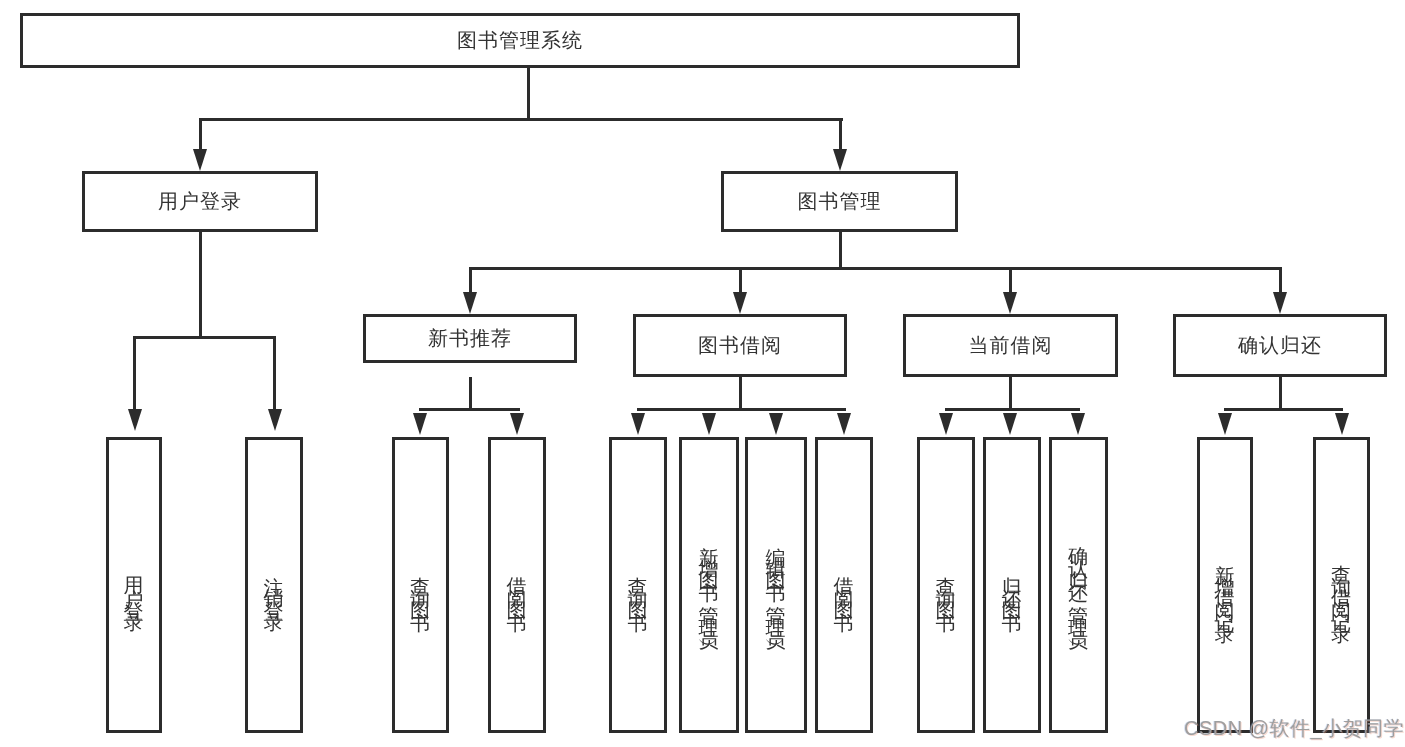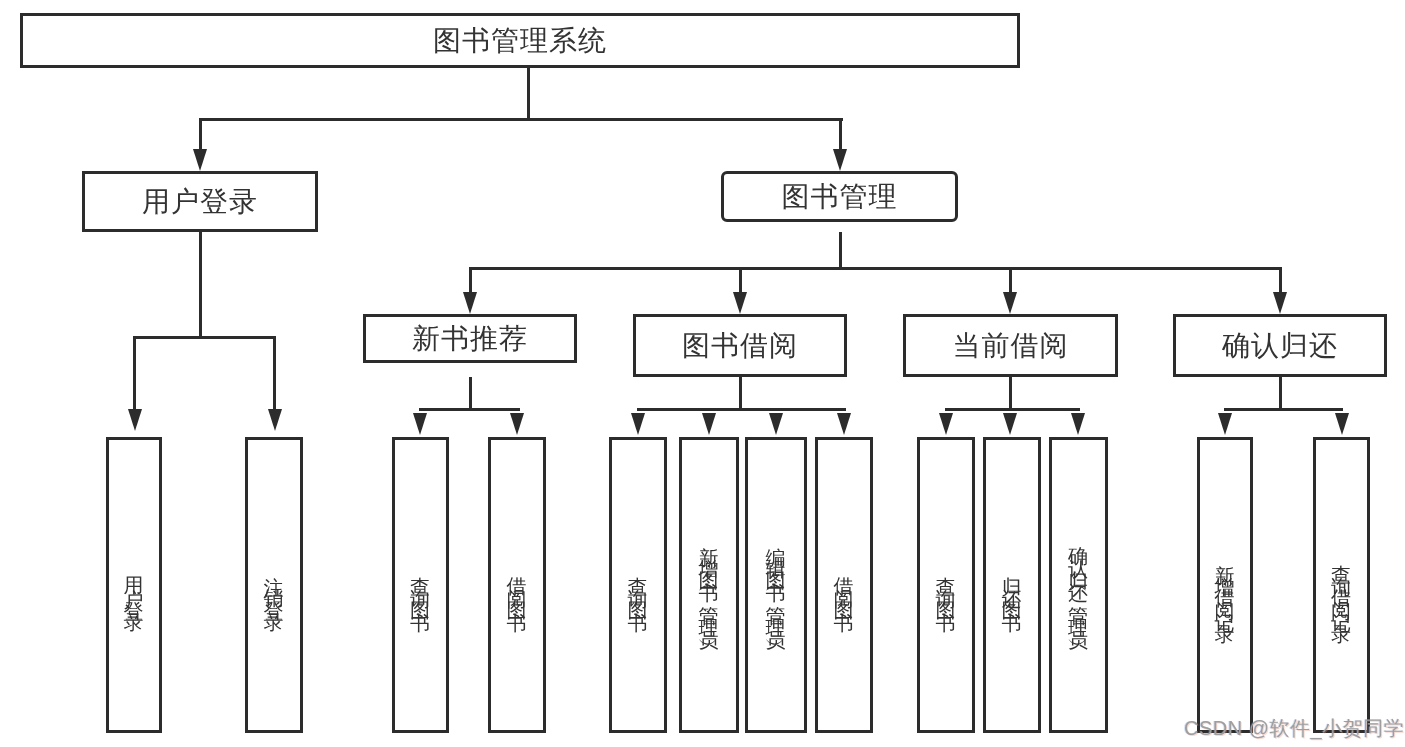--- a/index.html
+++ b/index.html
@@ -16,21 +16,21 @@
     font-family:"Liberation Sans", sans-serif;
     overflow:hidden;
   }
   
   .box{
     position:absolute;
     box-sizing:border-box;
     border:3px solid var(--line);
     background:#fff;
     display:flex;align-items:center;justify-content:center;
-    font-size:28px;color:var(--text);
+    font-size:20px;color:var(--text);
     letter-spacing:1px;
     white-space:nowrap;
   }
   
   .vbox{
     position:absolute;
     box-sizing:border-box;
     border:3px solid var(--line);
     background:#fff;
     top:437px;height:296px;
@@ -74,21 +74,21 @@
   <div class="box" style="left:20px;top:13px;width:1000px;height:55px;">图书管理系统</div>
 
   <div class="ln" style="left:527px;top:68px;width:3px;height:50px;"></div>
   <div class="ln" style="left:199px;top:118px;width:644px;height:3px;"></div>
   <div class="ln" style="left:199px;top:121px;width:3px;height:28px;"></div>
   <div class="ln" style="left:839px;top:121px;width:3px;height:28px;"></div>
   <div class="ar" style="left:193px;top:149px;"></div>
   <div class="ar" style="left:833px;top:149px;"></div>
 
   <div class="box" style="left:82px;top:171px;width:236px;height:61px;">用户登录</div>
-  <div class="box" style="left:721px;top:171px;width:237px;height:51px;border-radius:6px;">图书管理</div>
+  <div class="box" style="left:721px;top:171px;width:237px;height:61px;">图书管理</div>
 
   <div class="ln" style="left:199px;top:232px;width:3px;height:104px;"></div>
   <div class="ln" style="left:133px;top:336px;width:143px;height:3px;"></div>
   <div class="ln" style="left:133px;top:339px;width:3px;height:70px;"></div>
   <div class="ln" style="left:273px;top:339px;width:3px;height:70px;"></div>
   <div class="ar" style="left:128px;top:409px;"></div>
   <div class="ar" style="left:268px;top:409px;"></div>
 
   <div class="ln" style="left:839px;top:232px;width:3px;height:35px;"></div>
   <div class="ln" style="left:469px;top:267px;width:813px;height:3px;"></div>

